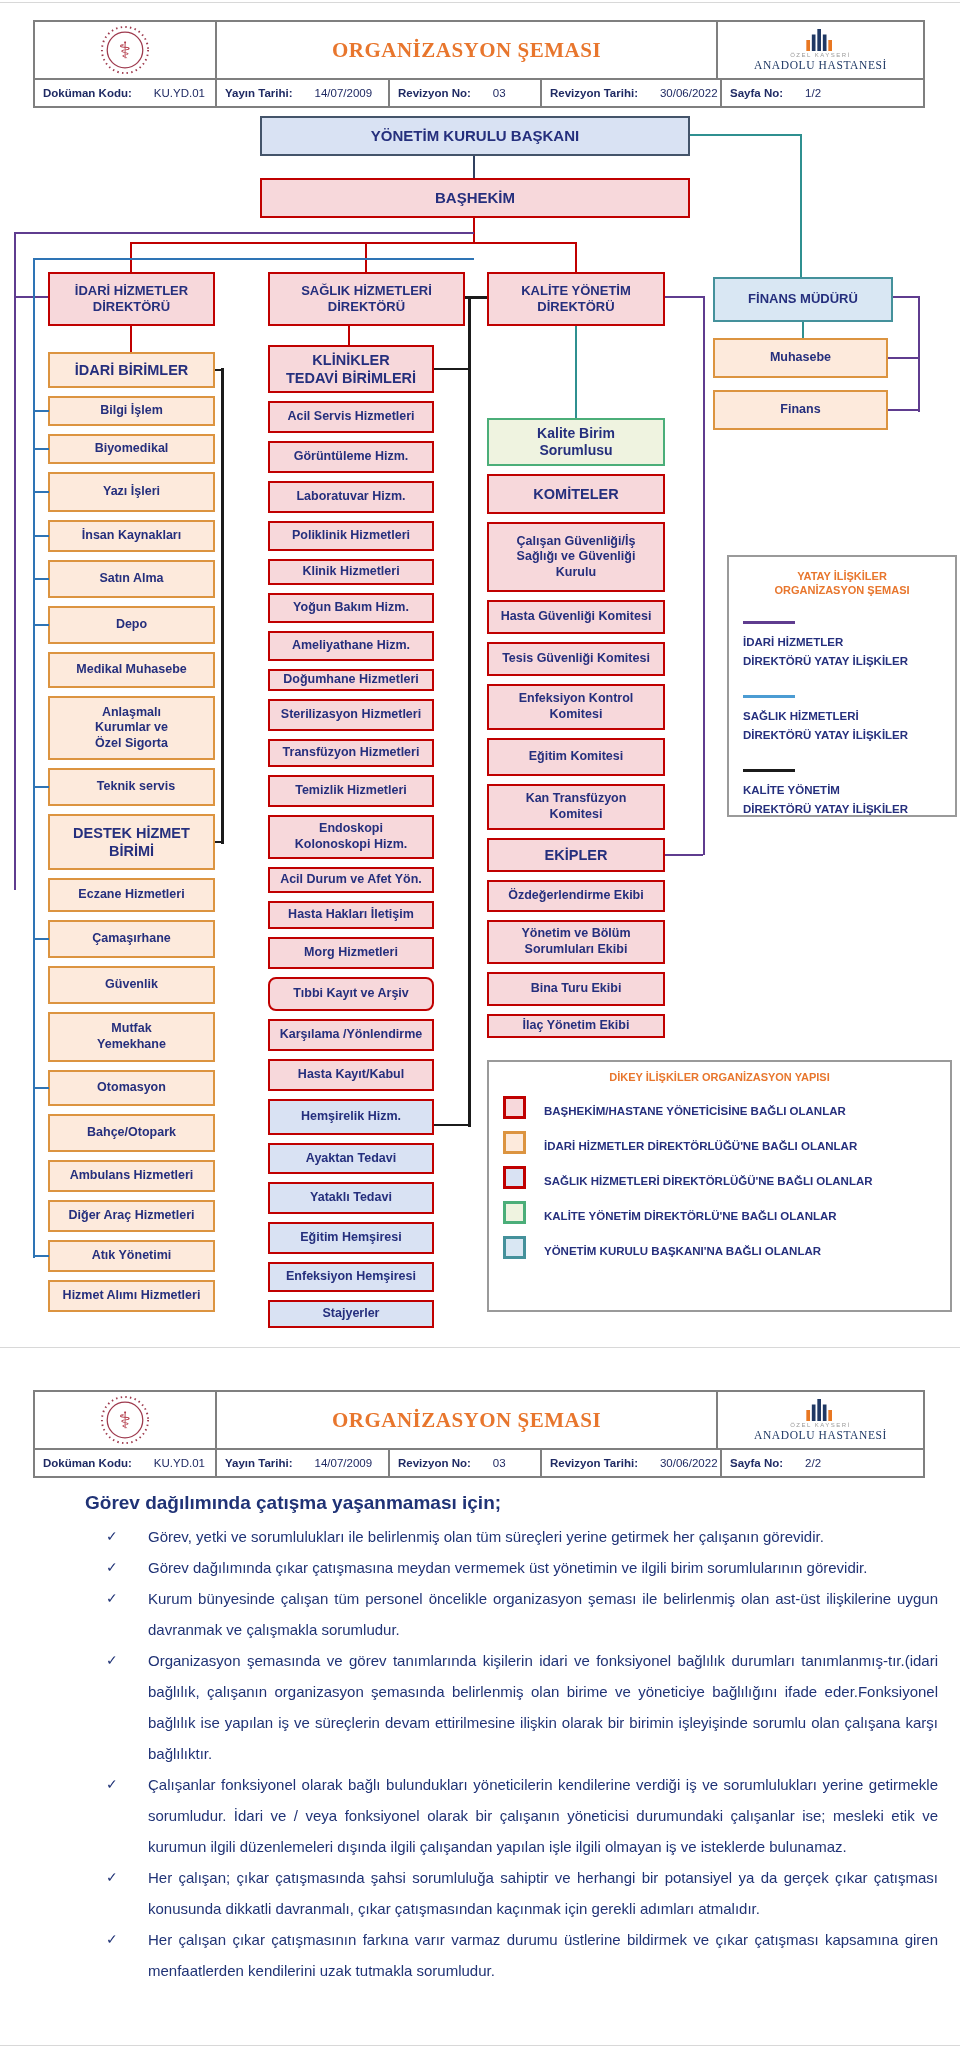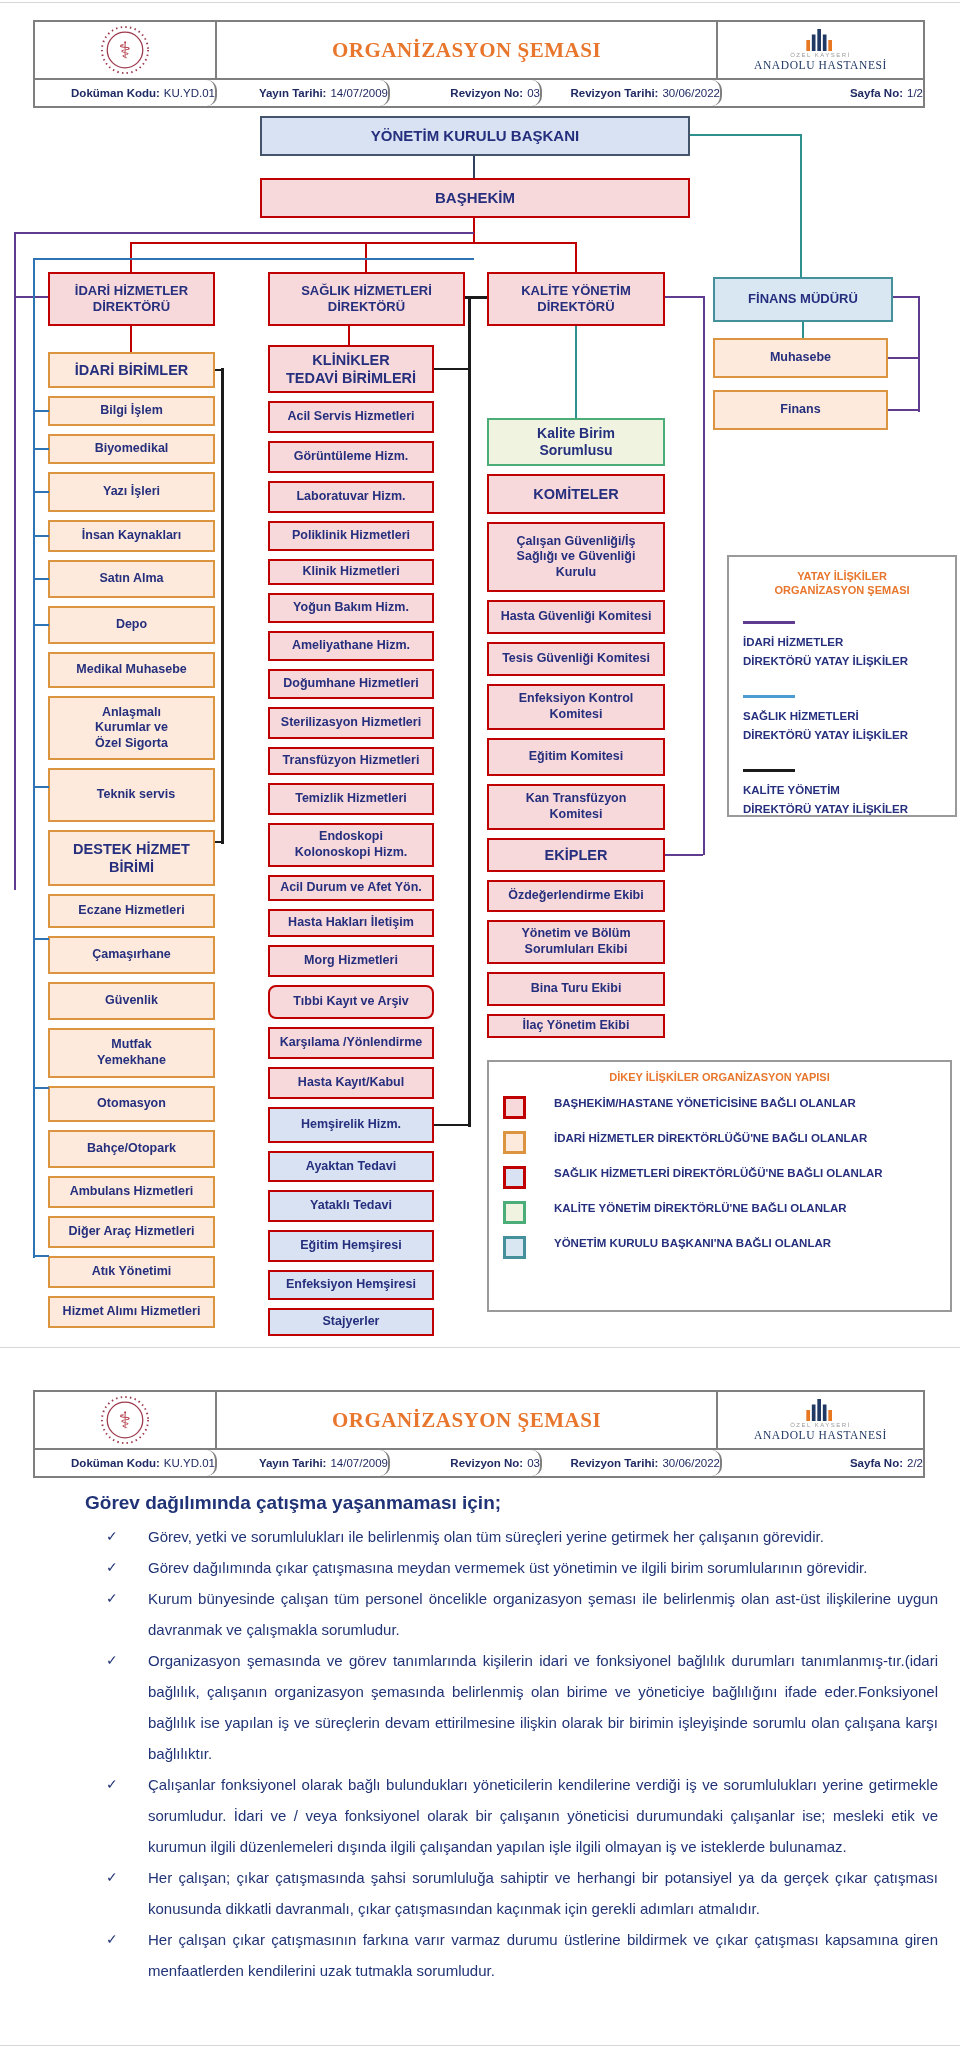--- a/index.html
+++ b/index.html
@@ -9,21 +9,21 @@
 
   
   .hdr{position:absolute;left:33px;width:892px;background:#fff;border:2px solid #7f7f7f;box-sizing:border-box;}
   #hdr1{top:20px}
   #hdr2{top:1390px}
   .hrow1{display:grid;grid-template-columns:182px 501px 1fr;height:56px;}
   .hrow2{display:grid;grid-template-columns:182px 173px 152px 180px 1fr;height:26px;border-top:2px solid #7f7f7f;}
   .hc{border-right:2px solid #7f7f7f;display:flex;align-items:center;justify-content:center;box-sizing:border-box;overflow:hidden;}
   .hrow1 .hc:last-child,.hrow2 .hc:last-child{border-right:none;}
   .htitle{font-family:"Liberation Serif",serif;font-weight:bold;font-size:21px;color:#e8762d;letter-spacing:.5px;}
-  .hfield{justify-content:flex-end;padding-left:8px;gap:4px;font-size:11.5px;color:#1f2a63;white-space:nowrap;border-radius:10px;}
+  .hfield{justify-content:flex-start;padding-left:8px;gap:22px;font-size:11.5px;color:#1f2a63;white-space:nowrap;}
   .hfield b{font-weight:bold;}
   .hosp{flex-direction:column;gap:1px;}
   .hosp .small{font-size:6px;color:#9a9a9a;letter-spacing:1.5px;}
   .hosp .name{font-family:"Liberation Serif",serif;font-size:11.5px;color:#1f3864;letter-spacing:.6px;}
 
   
   .box{display:flex;align-items:center;justify-content:center;text-align:center;white-space:pre-line;
     font-weight:bold;color:#252f7d;box-sizing:border-box;line-height:1.25;padding:1px 3px;}
   .abs{position:absolute;}
   #box-ykb{left:260px;top:116px;width:430px;height:40px;background:#d9e2f3;border:2px solid #44546a;font-size:15px;}
@@ -48,21 +48,21 @@
 
   
   .yatay{position:absolute;left:727px;top:555px;width:230px;height:262px;border:2px solid #9a9a9a;
     background:#fff;box-sizing:border-box;padding:12px 8px 8px 8px;}
   .ltitle{color:#e8762d;font-weight:bold;font-size:11px;text-align:center;white-space:pre-line;line-height:1.3;}
   .yrow{margin-top:17px;padding-left:6px;}
   .yline{display:inline-block;width:52px;height:3px;vertical-align:5px;margin-right:7px;}
   .ytext{display:inline-block;white-space:pre-line;font-size:11.5px;font-weight:bold;color:#252f7d;line-height:1.7;text-align:left;vertical-align:top;}
   .dikey{position:absolute;left:487px;top:1060px;width:465px;height:252px;border:2px solid #9a9a9a;
     background:#fff;box-sizing:border-box;padding:8px 14px;}
-  .drow{display:flex;align-items:flex-start;gap:28px;margin-top:12px;}
+  .drow{display:flex;align-items:flex-end;gap:18px;margin-top:12px;}
   .dswatch{width:23px;height:23px;border-width:3px;border-style:solid;flex:0 0 auto;box-sizing:border-box;}
   .dtext{font-size:11.5px;font-weight:bold;color:#252f7d;line-height:1.35;}
 
   
   .p2-heading{position:absolute;left:85px;top:1492px;font-size:19px;font-weight:bold;color:#203376;}
   #bullets{position:absolute;left:100px;top:1521px;width:838px;}
   .bullet{position:relative;padding-left:48px;font-size:15px;line-height:31px;color:#203376;text-align:justify;}
   .bullet .chk{position:absolute;left:6px;top:0;font-size:14px;color:#203376;}
 </style>
 </head>
@@ -136,21 +136,21 @@
         <div class="box s-o" style="height: 30px;">Bilgi İşlem</div>
         <div class="box s-o" style="height: 30px;">Biyomedikal</div>
         <div class="box s-o" style="height: 40px;">Yazı İşleri</div>
         <div class="box s-o" style="height: 32px;">İnsan Kaynakları</div>
         <div class="box s-o" style="height: 38px;">Satın Alma</div>
         <div class="box s-o" style="height: 38px;">Depo</div>
         <div class="box s-o" style="height: 36px;">Medikal Muhasebe</div>
         <div class="box s-o" style="height: 64px;">Anlaşmalı
 Kurumlar ve
 Özel Sigorta</div>
-        <div class="box s-o" style="height: 54px; padding-left: 12px;">Teknik servis</div>
+        <div class="box s-o" style="height: 38px; padding-left: 12px;">Teknik servis</div>
         <div class="box s-oh" style="height: 56px;">DESTEK HİZMET
 BİRİMİ</div>
         <div class="box s-o" style="height: 34px;">Eczane Hizmetleri</div>
         <div class="box s-o" style="height: 38px;">Çamaşırhane</div>
         <div class="box s-o" style="height: 38px;">Güvenlik</div>
         <div class="box s-o" style="height: 50px;">Mutfak
 Yemekhane</div>
         <div class="box s-o" style="height: 36px;">Otomasyon</div>
         <div class="box s-o" style="height: 38px;">Bahçe/Otopark</div>
         <div class="box s-o" style="height: 32px;">Ambulans Hizmetleri</div>
@@ -161,21 +161,21 @@
     <div class="col" id="col-saglik">
         <div class="box s-rh" style="height: 48px;">KLİNİKLER
 TEDAVİ BİRİMLERİ</div>
         <div class="box s-r" style="height: 32px;">Acil Servis Hizmetleri</div>
         <div class="box s-r" style="height: 32px;">Görüntüleme Hizm.</div>
         <div class="box s-r" style="height: 32px;">Laboratuvar Hizm.</div>
         <div class="box s-r" style="height: 30px;">Poliklinik Hizmetleri</div>
         <div class="box s-r" style="height: 26px;">Klinik Hizmetleri</div>
         <div class="box s-r" style="height: 30px;">Yoğun Bakım Hizm.</div>
         <div class="box s-r" style="height: 30px;">Ameliyathane Hizm.</div>
-        <div class="box s-r" style="height: 30px;">Doğumhane Hizmetleri</div>
+        <div class="box s-r" style="height: 22px;">Doğumhane Hizmetleri</div>
         <div class="box s-r" style="height: 32px;">Sterilizasyon Hizmetleri</div>
         <div class="box s-r" style="height: 28px;">Transfüzyon Hizmetleri</div>
         <div class="box s-r" style="height: 32px;">Temizlik Hizmetleri</div>
         <div class="box s-r" style="height: 44px;">Endoskopi
 Kolonoskopi Hizm.</div>
         <div class="box s-r" style="height: 26px;">Acil Durum ve Afet Yön.</div>
         <div class="box s-r" style="height: 28px;">Hasta Hakları İletişim</div>
         <div class="box s-r" style="height: 32px;">Morg Hizmetleri</div>
         <div class="box s-r" style="height: 34px; border-radius: 8px;">Tıbbi Kayıt ve Arşiv</div>
         <div class="box s-r" style="height: 32px;">Karşılama /Yönlendirme</div>

